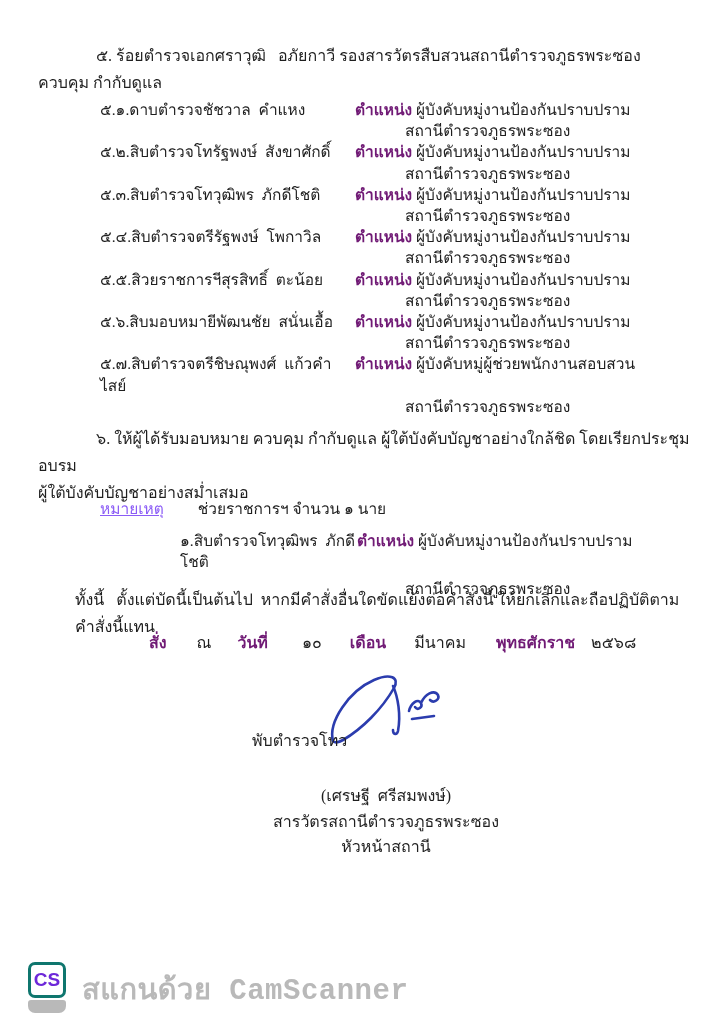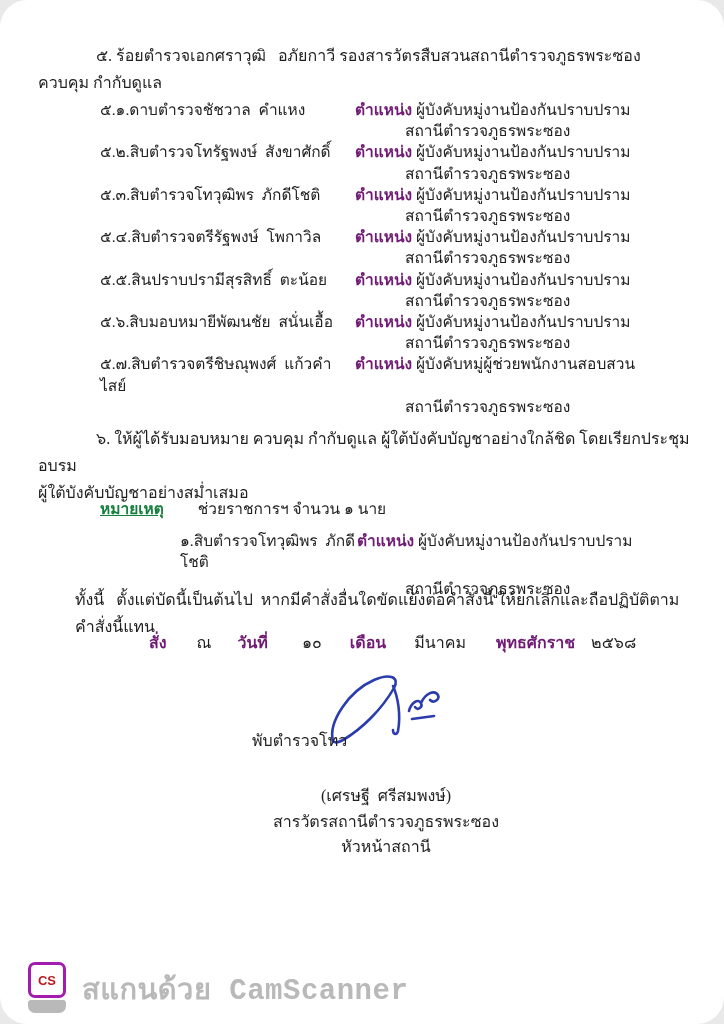--- a/index.html
+++ b/index.html
@@ -4,21 +4,20 @@
 <style>
   html,body{margin:0;padding:0;background:#e9e9e9;}
   .page{
     position:relative;
     width:724px;height:1024px;
     margin:0 auto;
     background:#ffffff;
     font-family:"Liberation Serif", serif;
     color:#1f1f1f;
     overflow:hidden;
-    border-radius:27px;
   }
   .pre{white-space:pre-wrap;}
   .b{font-weight:700;color:#701a75;}
 
   
   .para5{position:absolute;top:42px;left:38px;width:656px;font-size:16px;line-height:27px;}
   .para5 .l1{text-indent:58px;}
 
   
   .officers{position:absolute;top:99px;left:38px;width:666px;font-size:15.5px;line-height:21.2px;}
@@ -26,21 +25,21 @@
   .row-line1{display:flex;}
   .officer-name-cell{margin-left:62px;width:255px;flex:0 0 auto;}
   .row-line2{margin-left:367px;}
 
   
   .para6{position:absolute;top:425px;left:38px;width:660px;font-size:16px;line-height:27px;}
   .para6 .l1{text-indent:58px;}
 
   
   .note{position:absolute;top:498px;left:100px;width:600px;font-size:15.5px;line-height:21.2px;}
-  .note-label{font-weight:700;text-decoration:underline;color:#15803d;}
+  .note-label{font-weight:400;text-decoration:underline;color:#8b5cf6;}
   .note-summary{margin-left:30px;}
   .note-line2{display:flex;margin-top:11px;}
   .note-name-cell{margin-left:80px;width:177px;flex:0 0 auto;}
   .note-line3{margin-left:305px;margin-top:5px;}
 
   
   .closing{position:absolute;top:586px;left:75px;width:620px;font-size:16px;line-height:27px;}
 
   
   .dateline{position:absolute;top:630px;left:149px;font-size:16px;}
@@ -54,23 +53,23 @@
   .dl-eralabel{margin-right:12px;}
 
   
   .sig-svg{position:absolute;left:323px;top:670px;}
   .sig-rank{position:absolute;left:252px;top:728px;font-size:16px;}
   .sig-lines{position:absolute;left:228px;top:783px;width:316px;text-align:center;font-size:16px;line-height:25.5px;}
 
   
   .watermark{position:absolute;left:28px;top:960px;display:flex;align-items:flex-start;}
   .cs-logo{display:flex;flex-direction:column;align-items:center;margin-top:2px;}
-  .cs-box{width:32px;height:30px;border:3px solid #a21caf;border-radius:7px;
+  .cs-box{width:32px;height:30px;border:3px solid #0f766e;border-radius:7px;
           display:flex;align-items:center;justify-content:center;
-          font-family:"Liberation Sans",sans-serif;font-weight:700;font-size:13px;color:#b91c1c;}
+          font-family:"Liberation Sans",sans-serif;font-weight:700;font-size:19px;color:#6d28d9;}
   .cs-tab{width:38px;height:13px;background:#b9b9b9;border-radius:3px 3px 7px 7px;margin-top:2px;}
   .wm-text{font-family:Liberation Mono, monospace;font-size:29px;font-weight:600;
            color:#b9b9b9;margin-left:16px;margin-top:6px;letter-spacing:0.5px;}
 </style>
 </head>
 <body>
 
 <div class="page">
 
   <div class="para5">
@@ -106,21 +105,21 @@
     <div class="officer-row">
       <div class="row-line1">
         <span class="officer-name-cell pre"><span>๕.๔.</span><span class="pre">สิบตำรวจตรีรัฐพงษ์  โพกาวิล</span></span>
         <span class="position-cell"><span class="b">ตำแหน่ง</span> <span>ผู้บังคับหมู่งานป้องกันปราบปราม</span></span>
       </div>
       <div class="row-line2">สถานีตำรวจภูธรพระซอง</div>
     </div>
 
     <div class="officer-row">
       <div class="row-line1">
-        <span class="officer-name-cell pre"><span>๕.๕.</span><span class="pre">สินปราบปรามีสุรสิทธิ์  ตะน้อย</span></span>
+        <span class="officer-name-cell pre"><span>๕.๕.</span><span class="pre">สิวยราชการฯีสุรสิทธิ์  ตะน้อย</span></span>
         <span class="position-cell"><span class="b">ตำแหน่ง</span> <span>ผู้บังคับหมู่งานป้องกันปราบปราม</span></span>
       </div>
       <div class="row-line2">สถานีตำรวจภูธรพระซอง</div>
     </div>
 
     <div class="officer-row">
       <div class="row-line1">
         <span class="officer-name-cell pre"><span>๕.๖.</span><span class="pre">สิบมอบหมายีพัฒนชัย  สนั่นเอื้อ</span></span>
         <span class="position-cell"><span class="b">ตำแหน่ง</span> <span>ผู้บังคับหมู่งานป้องกันปราบปราม</span></span>
       </div>

